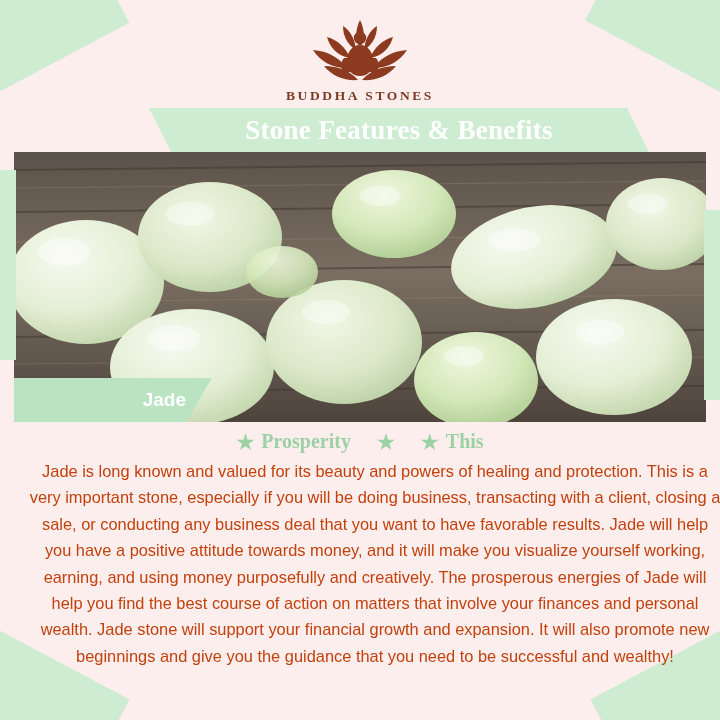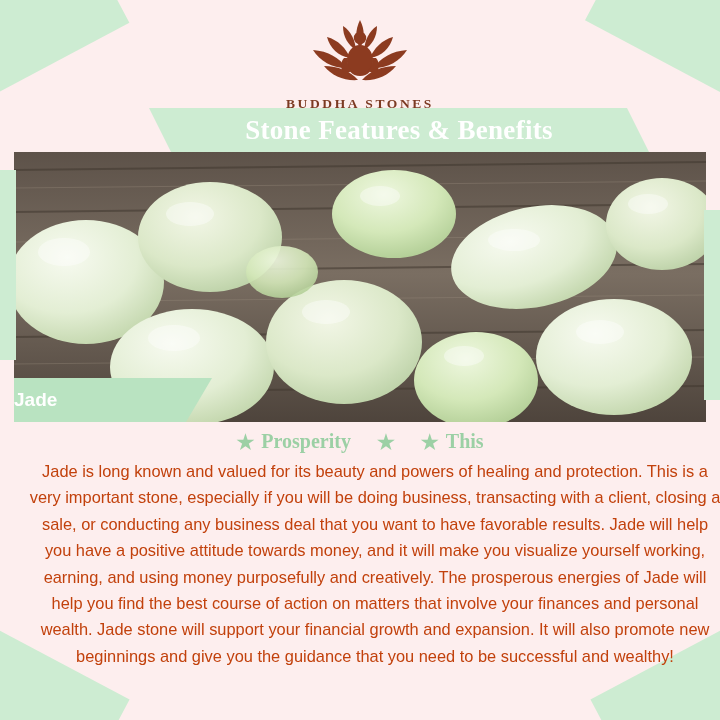--- a/index.html
+++ b/index.html
@@ -45,21 +45,21 @@
 
   
   .logo-area {
     position: absolute; left: 0; top: 14px; width: 720px;
     text-align: center; z-index: 4;
   }
   .lotus {
     display: block; margin: 0 auto;
   }
   .brand {
-    margin-top: 8px;
+    margin-top: 0;
     font-size: 13.5px;
     letter-spacing: 2.6px;
     color: #7c3a22;
     font-family: "Liberation Serif", serif;
     font-weight: 700;
   }
 
   
   .title-band {
     position: absolute; left: 0; top: 108px;
@@ -112,21 +112,21 @@
     width: 172px; height: 44px;
     background: #b9e3c1;
   }
   .ribbon-bg:after {
     content: ""; position: absolute; right: -26px; top: 0;
     border-top: 44px solid #b9e3c1;
     border-right: 26px solid transparent;
   }
   .ribbon-label {
     position: absolute; left: 0; top: 0; width: 172px;
-    line-height: 44px; text-align: left;
+    line-height: 44px; text-align: right;
     color: #ffffff; font-weight: 700; font-size: 19px;
     z-index: 2;
   }
 
   
   .stripe-left {
     position: absolute; left: 0; top: 170px; width: 16px; height: 190px;
     background: #cdecd2; z-index: 3;
   }
   .stripe-right {

